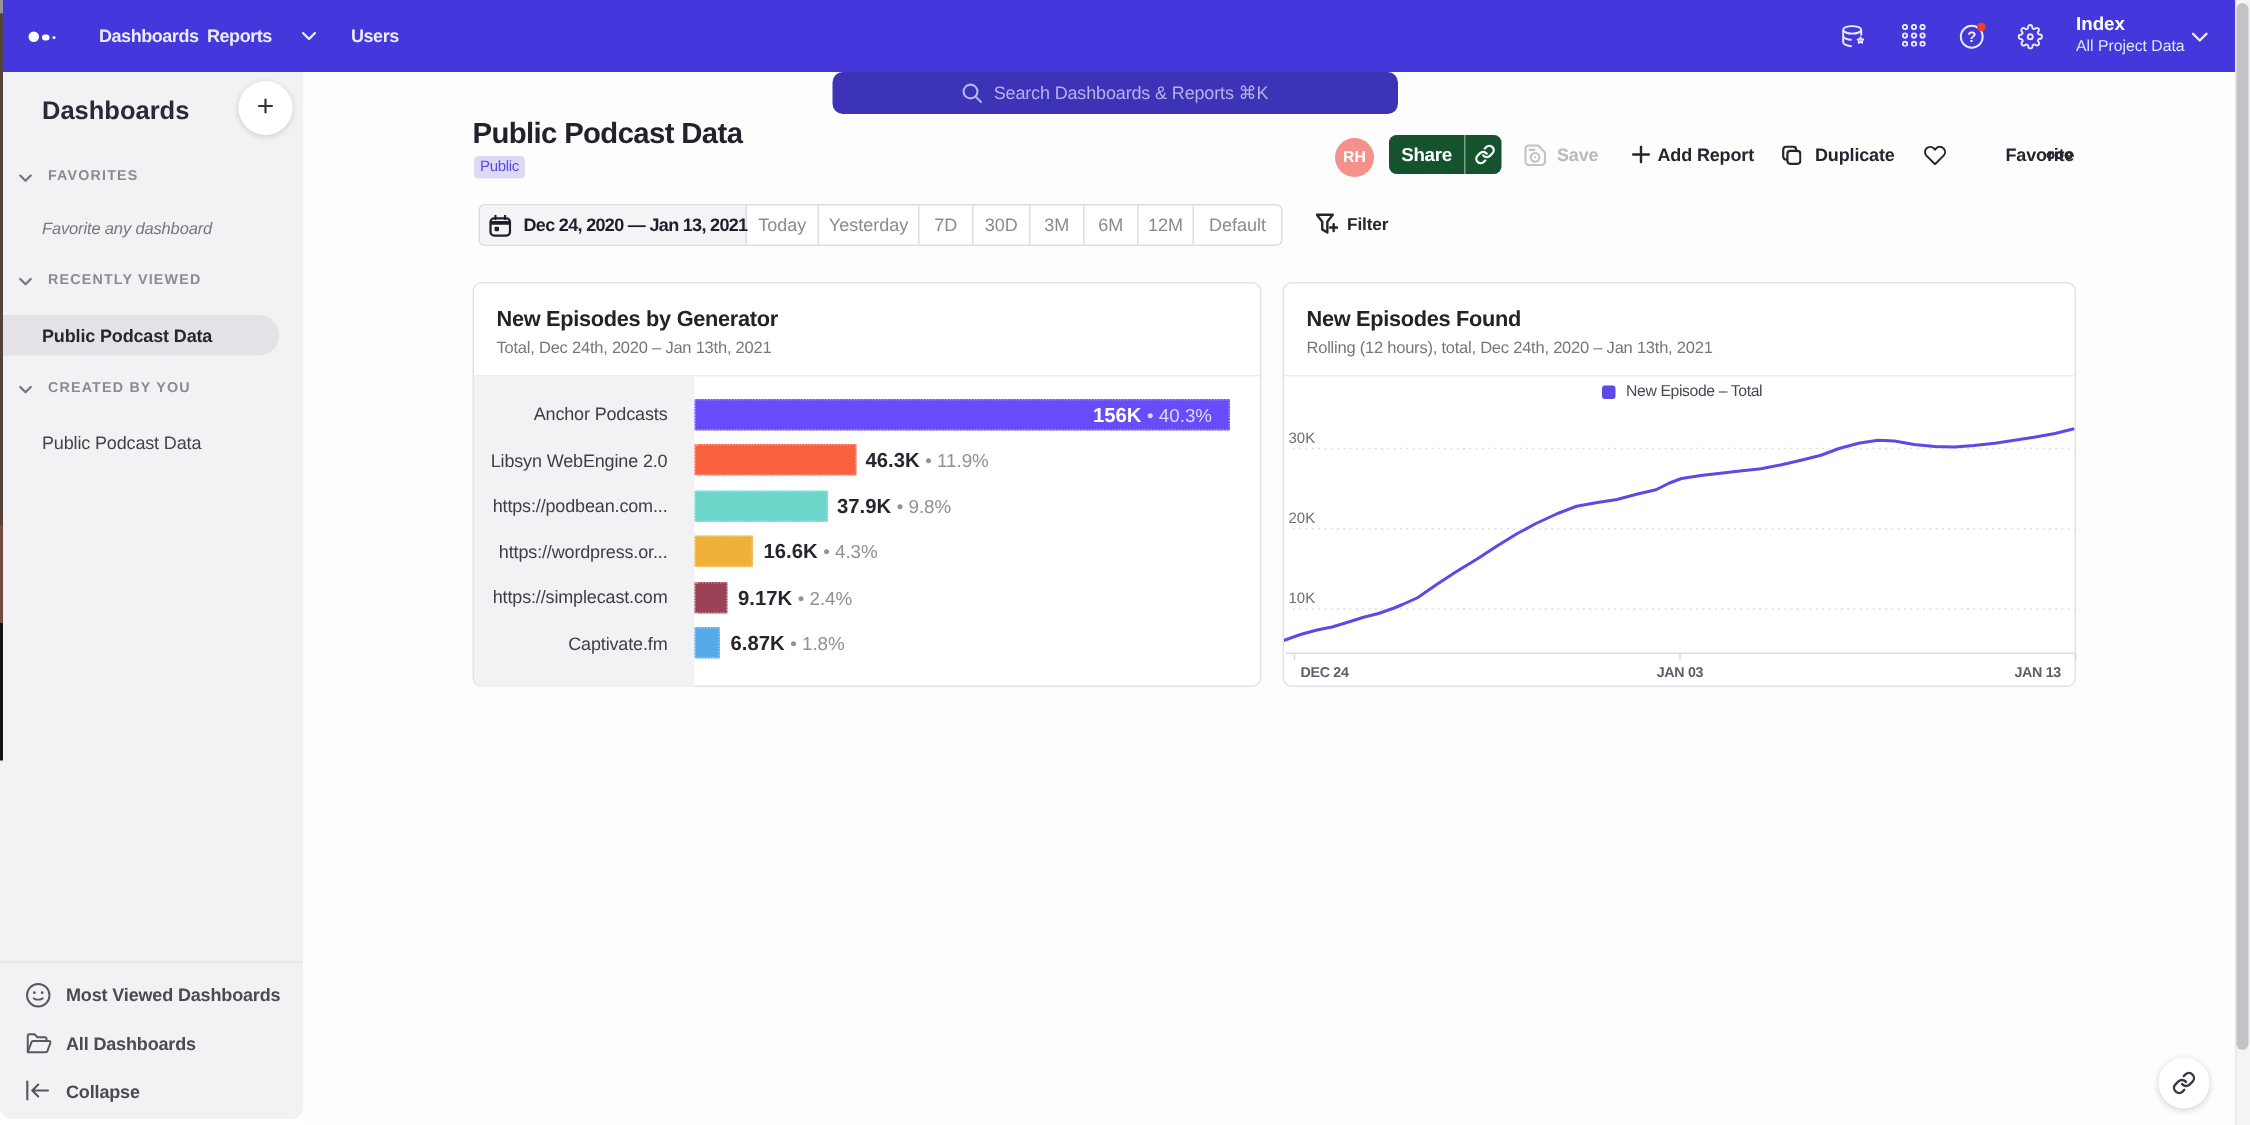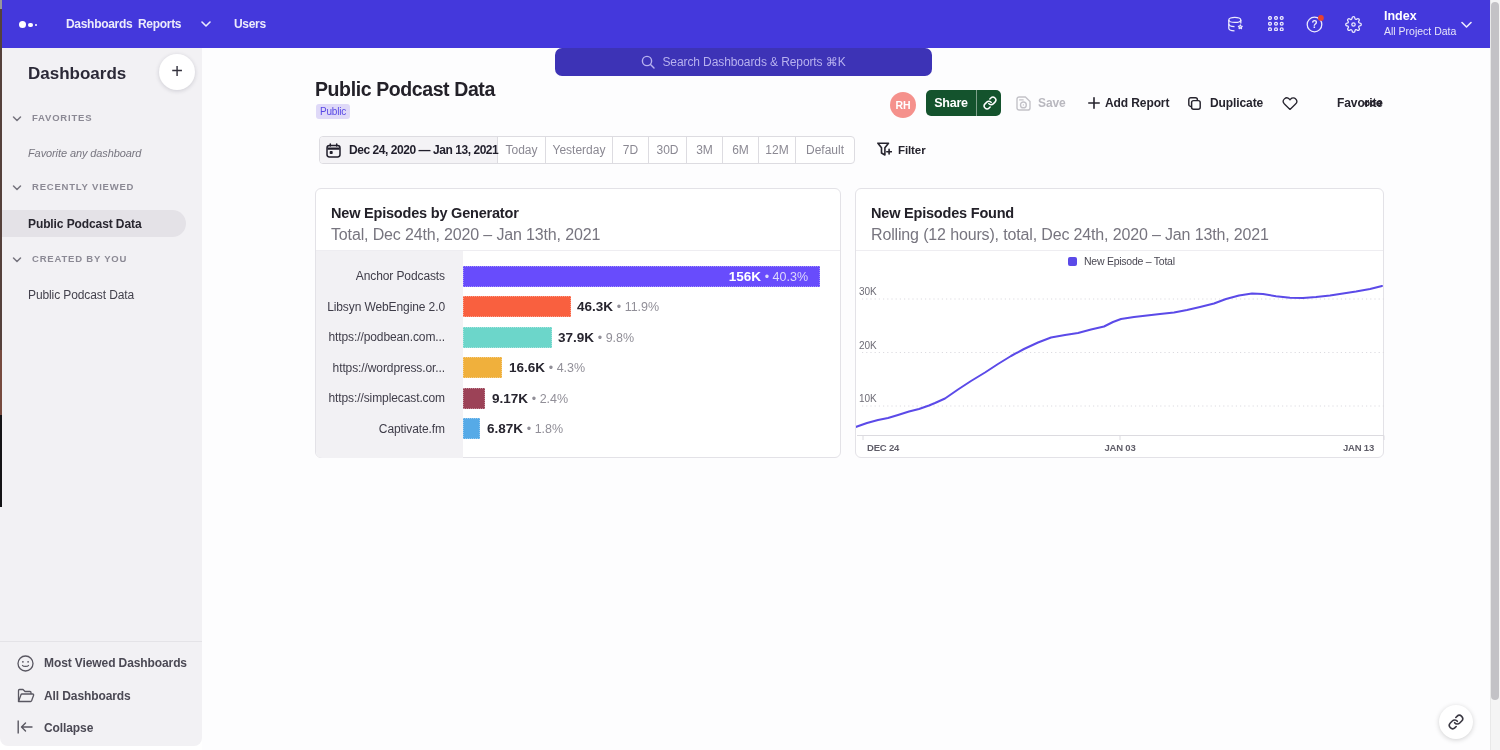--- a/index.html
+++ b/index.html
@@ -59,21 +59,21 @@
 #datebar .seg:last-child { border-right:none; }
 #dateseg { background:#f4f3f6; color:#201e2b !important; font-weight:700; display:flex; align-items:center; justify-content:flex-start; padding-left:6px; font-size:10px; letter-spacing:-0.45px; white-space:nowrap; }
 #dateseg svg { margin-right:8px; flex-shrink:0; }
 #filter { position:absolute; left:877px; top:142px; display:flex; align-items:center; font-size:11.5px; font-weight:700; color:#26242e; letter-spacing:-0.1px; }
 
 
 .card { position:absolute; top:188px; height:270px; background:#fff; border:1px solid #e3e2e7; border-radius:6px; }
 #card1 { left:315px; width:526px; }
 #card2 { left:855px; width:529px; }
 .ctitle { position:absolute; left:15px; top:16px; font-size:14.5px; font-weight:700; color:#232129; letter-spacing:-0.2px; }
-.csub { position:absolute; left:15px; top:37px; font-size:16px; letter-spacing:-0.15px; color:#77757f; }
+.csub { position:absolute; left:15px; top:37px; font-size:11px; letter-spacing:-0.15px; color:#77757f; }
 .chead { position:absolute; left:0; top:61px; width:100%; height:1px; background:#eeedf1; }
 
 
 #labelcol { position:absolute; left:0; top:62px; width:147px; height:207px; background:#f2f1f4; border-bottom-left-radius:6px; }
 .blabel { position:absolute; right:395px; font-size:12px; letter-spacing:-0.1px; color:#3f3d49; white-space:nowrap; }
 .bar { position:absolute; left:147px; height:21px; outline:1px dotted rgba(255,255,255,0.38); outline-offset:-1px; }
 .bval { position:absolute; font-size:13.5px; white-space:nowrap; }
 .bval b { color:#27252f; font-weight:700; }
 .bval span { color:#918f98; font-size:12.5px; }
 #bv0 { color:#fff; font-weight:700; }

